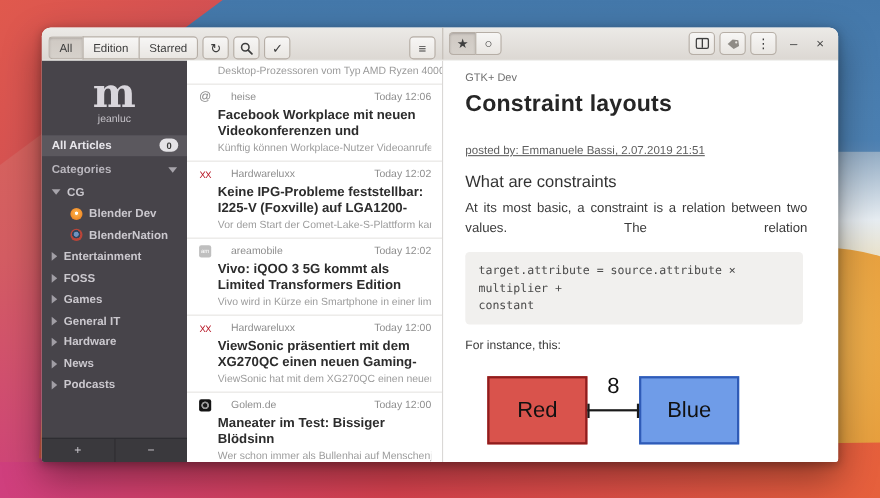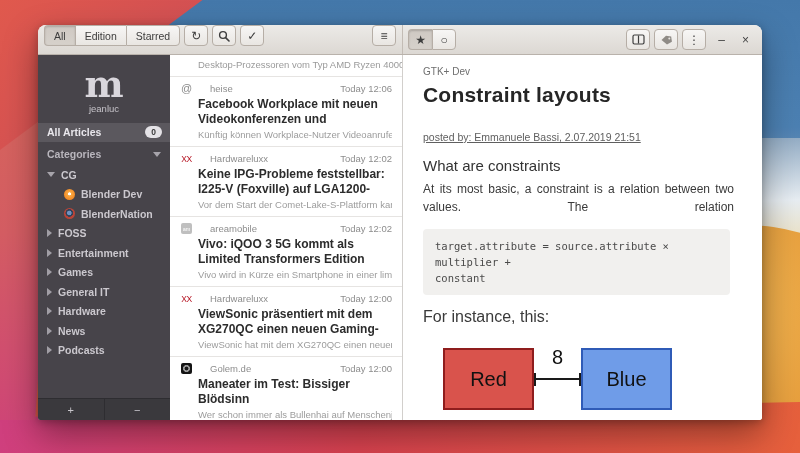--- a/index.html
+++ b/index.html
@@ -25,21 +25,21 @@
 
   
   .window { position:absolute; left:38px; top:25px; width:724px; height:395px;
             border-radius:8px 8px 3px 3px; box-shadow:0 14px 34px rgba(0,0,0,.38), 0 2px 8px rgba(0,0,0,.25);
             display:flex; flex-direction:column; background:#fff; }
 
   
   .headerbar { height:30px; flex:0 0 30px; display:flex; align-items:stretch;
                background:linear-gradient(180deg,#eceae7 0%,#dcd8d3 100%);
                border-bottom:1px solid #b9b2ab; border-radius:8px 8px 0 0; }
-  .hb-left { width:365px; flex:0 0 365px; display:flex; align-items:flex-start; padding:0 6px;
+  .hb-left { width:365px; flex:0 0 365px; display:flex; align-items:flex-end; padding:0 6px;
              border-right:1px solid #c3bcb5; }
   .hb-right { flex:1; display:flex; align-items:center; padding:0 8px 0 5px; }
   .linked { display:flex; }
   .btn { height:21px; display:flex; align-items:center; justify-content:center;
          background:linear-gradient(180deg,#f7f6f5,#e9e6e2); border:1px solid #b6aea6;
          font-size:10.5px; color:#3c3c3c; border-radius:4px; cursor:default; }
   .linked .btn { border-radius:0; border-right-width:0; padding:0 9px; }
   .linked .btn:first-child { border-radius:4px 0 0 4px; }
   .linked .btn:last-child { border-radius:0 4px 4px 0; border-right-width:1px; }
   .btn.active { background:linear-gradient(180deg,#cfc9c3,#d6d1cb); box-shadow:inset 0 1px 2px rgba(0,0,0,.18); }
@@ -99,21 +99,21 @@
   
   .article { flex:1; background:#ffffff; padding:11px 28px 0 20px; overflow:hidden; }
   .a-feed { font-size:10px; color:#6e6e6e; margin-bottom:6px; }
   .a-title { font-size:21px; font-weight:bold; color:#262626; letter-spacing:.2px; margin-bottom:24px; }
   .a-byline { font-size:10.5px; color:#5f5f5f; margin-bottom:14px;text-decoration:underline; }
   .a-h2 { font-size:15px; color:#333; font-weight:normal; margin-bottom:6px; }
   .a-p { font-size:12px; color:#3a3a3a; line-height:18px; }
   .a-just { text-align:justify; text-align-last:justify; }
   .a-code { background:#f1f0ee; border-radius:4px; padding:9px 12px; margin:13px 4px 13px 0;
             font-family:"DejaVu Sans Mono", monospace; font-size:10.5px; color:#4a4a4a; line-height:16px; }
-  .a-p2 { font-size:16px; color:#3a3a3a; margin-bottom:22px; }
+  .a-p2 { font-size:11px; color:#3a3a3a; margin-bottom:22px; }
   .diagram { display:flex; align-items:center; margin-left:20px; }
   .dbox { width:91px; height:62px; display:flex; align-items:center; justify-content:center;
           font-size:20px; color:#111; }
   .dbox.red { background:#d9534c; border:2px solid #8f1d1d; }
   .dbox.blue { background:#6f9ce8; border:2px solid #2f5bb7; }
   .dconn { position:relative; width:47px; height:62px; }
   .dline { position:absolute; left:0; right:0; top:50%; height:2px; margin-top:-1px; background:#1a1a1a; }
   .dcap { position:absolute; top:50%; width:2px; height:13px; margin-top:-6.5px; background:#1a1a1a; }
   .dcap.l { left:0; } .dcap.r { right:0; }
   .dnum { position:absolute; left:0; right:0; top:-2px; text-align:center; font-size:20px; color:#111; }
@@ -211,25 +211,25 @@
           <div class="trow feed">
               <span class="feedicon ic-blender"></span>
               <span>Blender Dev</span>
             </div>
           <div class="trow feed">
               <span class="feedicon ic-bnation"></span>
               <span>BlenderNation</span>
             </div>
           <div class="trow">
               <span class="tri tri-right"></span>
+              <span>Entertainment</span>
+            </div>
+          <div class="trow">
+              <span class="tri tri-right"></span>
               <span>FOSS</span>
-            </div>
-          <div class="trow">
-              <span class="tri tri-right"></span>
-              <span>Entertainment</span>
             </div>
           <div class="trow">
               <span class="tri tri-right"></span>
               <span>Games</span>
             </div>
           <div class="trow">
               <span class="tri tri-right"></span>
               <span>General IT</span>
             </div>
           <div class="trow">

